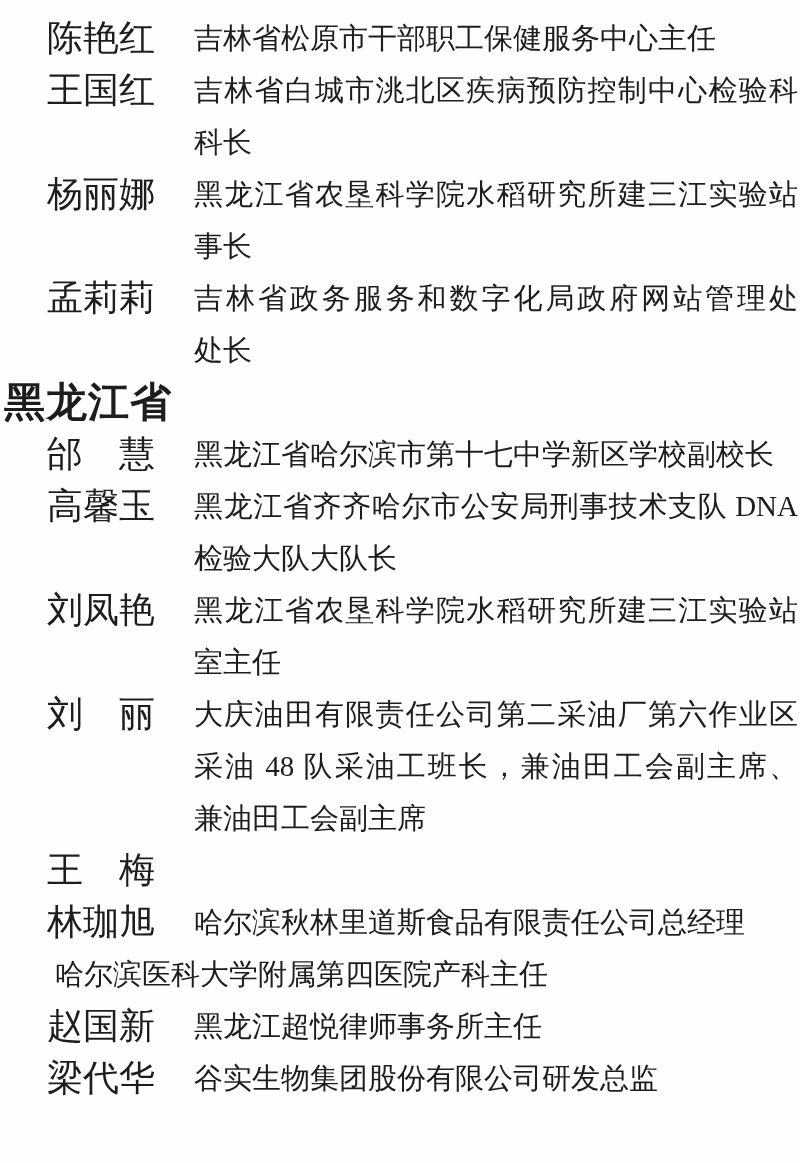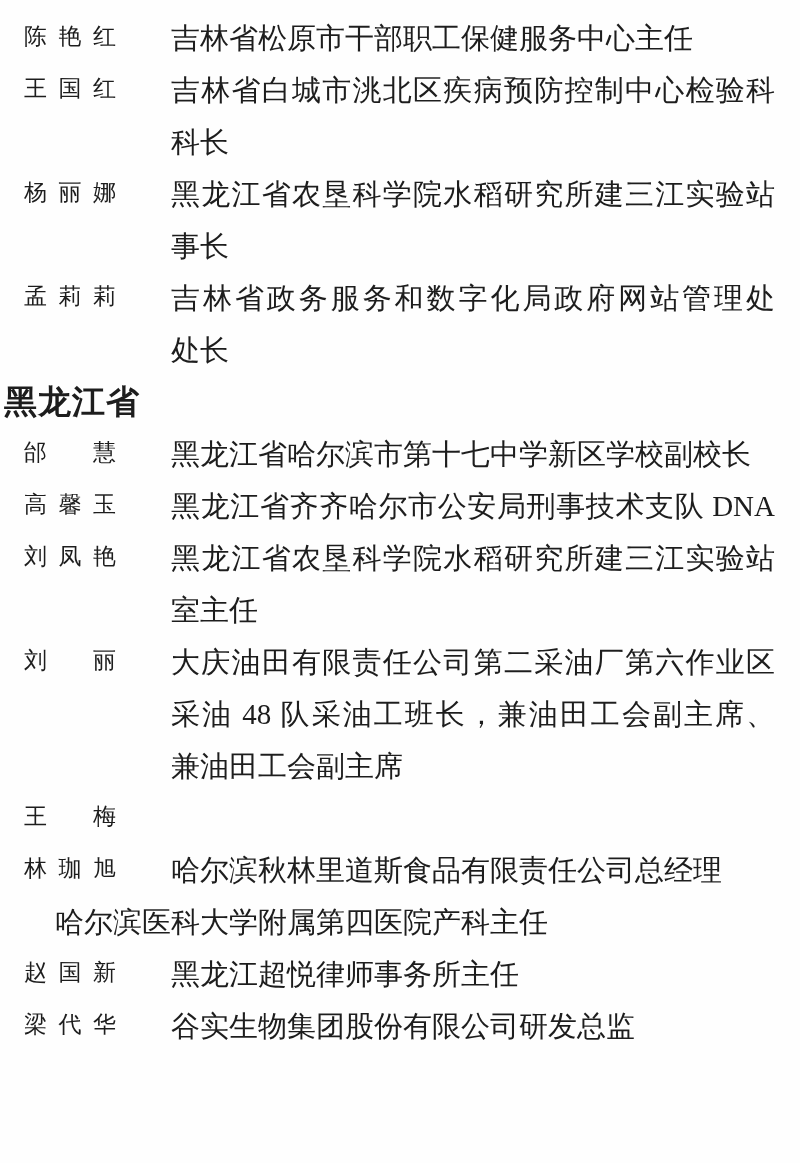--- a/index.html
+++ b/index.html
@@ -15,40 +15,39 @@
     padding-top: 12px;
     background: #fefefe;
     color: #1d1d1d;
     font-family: "Liberation Serif", serif;
     overflow: hidden;
   }
   .section-header {
     margin-left: 4px;
     font-family: "Liberation Sans", sans-serif;
     font-weight: bold;
-    font-size: 33px;
+    font-size: 41px;
     line-height: 52px;
     letter-spacing: 1px;
     white-space: nowrap;
   }
   .entry {
     display: flex;
     align-items: flex-start;
   }
   .name {
-    margin-left: 24px;
+    margin-left: 47px;
     width: 92px;
     flex: 0 0 92px;
-    font-size: 23px;
+    font-size: 36px;
     line-height: 52px;
     text-align: justify;
     text-align-last: justify;
     text-justify: inter-character;
     white-space: nowrap;
-    font-family: Liberation Mono, monospace;
   }
   .title {
     margin-left: 55px;
     width: 604px;
     flex: 0 0 604px;
     font-size: 29px;
     line-height: 52px;
   }
   .tline {
     text-align: justify;
@@ -95,20 +94,21 @@
     <div class="entry">
       <div class="name">邰　慧</div>
       <div class="title">
         <div class="tline last">黑龙江省哈尔滨市第十七中学新区学校副校长</div>
       </div>
     </div>
     <div class="entry">
       <div class="name">高馨玉</div>
       <div class="title">
         <div class="tline">黑龙江省齐齐哈尔市公安局刑事技术支队 DNA</div>
+        <div class="tline last">检验大队大队长</div>
       </div>
     </div>
     <div class="entry">
       <div class="name">刘凤艳</div>
       <div class="title">
         <div class="tline">黑龙江省农垦科学院水稻研究所建三江实验站</div>
         <div class="tline last">室主任</div>
       </div>
     </div>
     <div class="entry">

